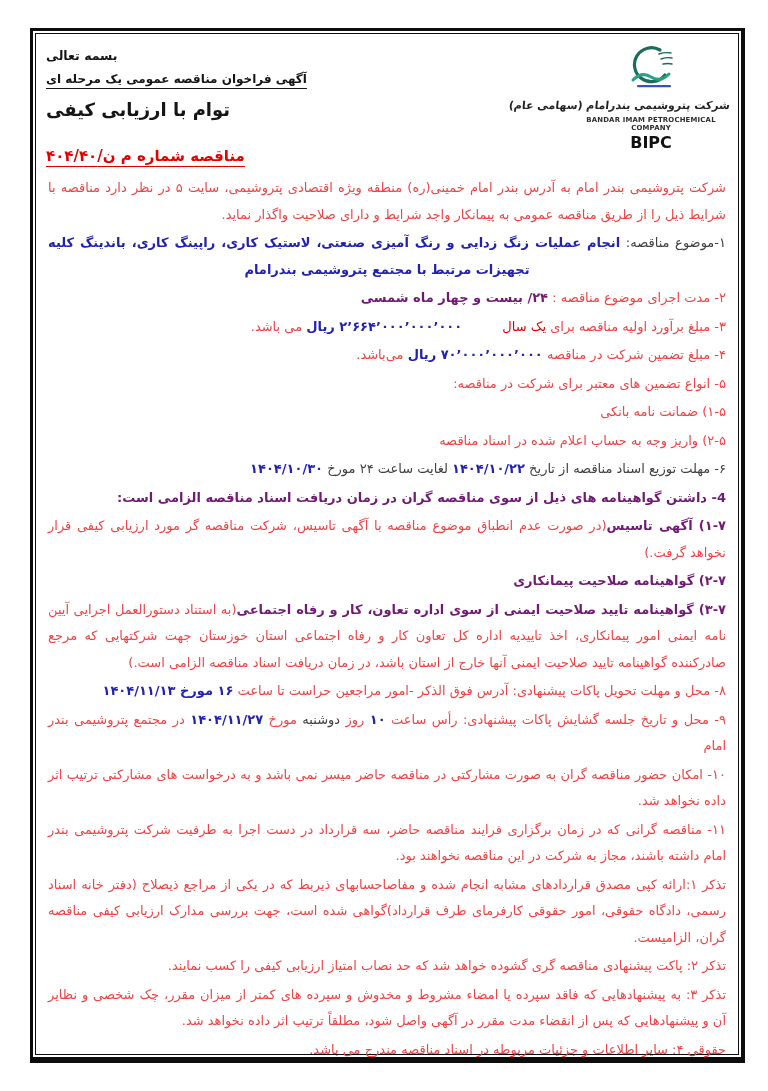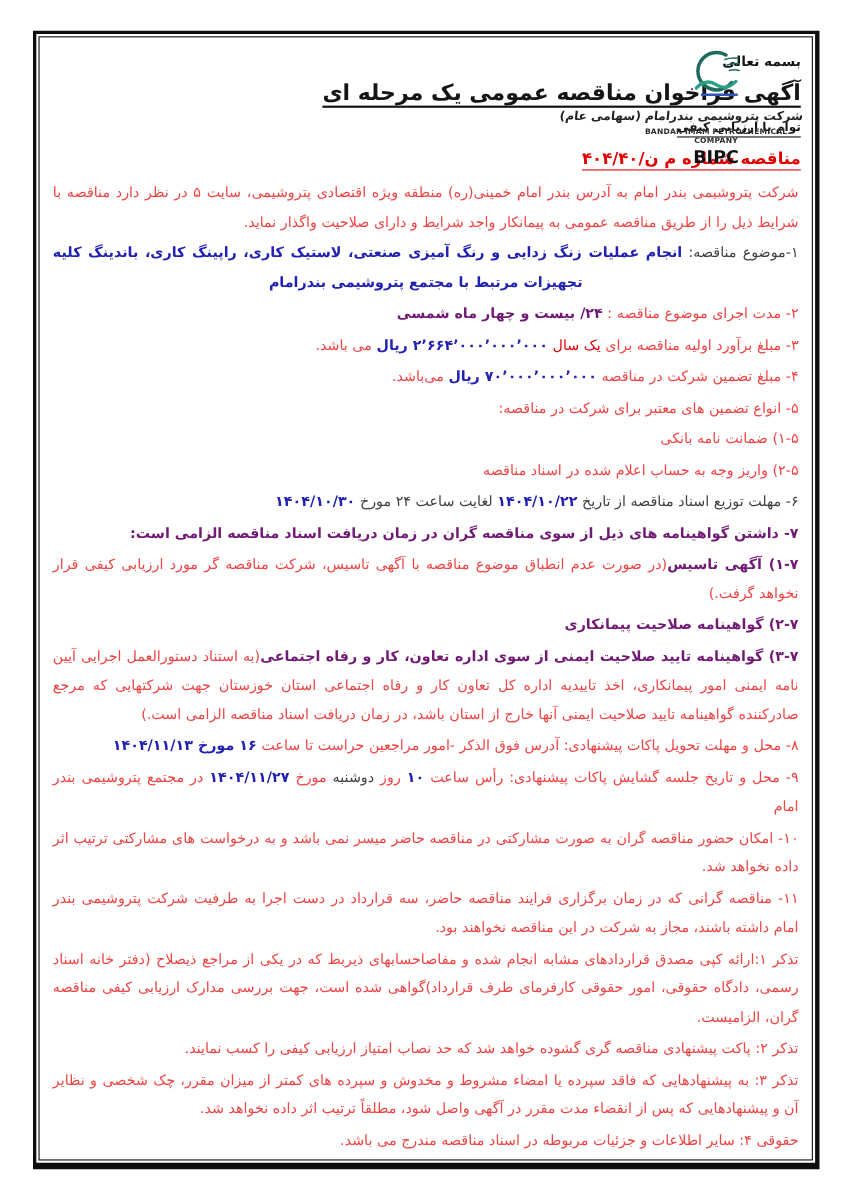--- a/index.html
+++ b/index.html
@@ -17,35 +17,35 @@
     direction:rtl;position:relative;padding:8px 10px 0 10px;
   }
   
   .logo{position:absolute;top:10px;right:8px;width:158px;text-align:center;direction:rtl;}
   .logo .mark{display:block;margin:0 auto;}
   .logo .fa-name{font-size:11px;font-weight:bold;white-space:nowrap;color:#232323;
     transform:skewX(-6deg);margin-top:1px;}
   .logo .en-name{direction:ltr;font-size:6.9px;font-weight:bold;color:#2b2b2b;letter-spacing:.2px;margin-top:4px;}
   .logo .abbr{direction:ltr;font-size:16px;font-weight:bold;color:#111;margin-top:1px;}
   
-  .header{text-align:right;padding-top:6px;}
+  .header{text-align:left;padding-top:6px;}
   .bismillah{font-size:12.5px;font-weight:bold;}
-  .title1{font-size:20px;font-weight:bold;margin-top:9px;text-decoration:underline;text-underline-offset:5px;}
-  .title2{font-size:11px;font-weight:bold;margin-top:13px;text-decoration:underline;text-underline-offset:5px;}
-  .tender-no{font-size:15px;font-weight:bold;margin-top:13px;color:#e30000;
+  .title1{font-size:12px;font-weight:bold;margin-top:9px;text-decoration:underline;text-underline-offset:5px;}
+  .title2{font-size:18px;font-weight:bold;margin-top:13px;text-underline-offset:5px;}
+  .tender-no{font-size:15px;font-weight:bold;margin-top:27px;color:#e30000;
     text-decoration:underline;text-underline-offset:5px;}
   
   .paragraphs{margin-top:10px;padding:0 2px;}
   .paragraphs p{margin:0 0 2px 0;font-size:13px;line-height:26.5px;text-align:justify;}
   .paragraphs p.center-last{text-align-last:center;}
   .n{color:#ef4444;}
   .b{color:#701a75;font-weight:bold;}
   .blue{color:#404040;}
   .blueb{color:#2222b2;font-weight:bold;margin-top:40px;}
-  .red{color:#e30000;}
+  .red{color:#e30000;margin-left:36px;}
   .link{color:#111;font-weight:bold;text-decoration:underline;font-size:14.5px;cursor:pointer;}
 </style>
 </head>
 <body>
 
 <div class="page">
   <div class="frame">
     <div class="frame-inner">
 
       <div class="logo">
@@ -70,21 +70,21 @@
       <div class="paragraphs" id="paragraphs">
           <p><span class="n">شرکت پتروشیمی بندر امام به آدرس بندر امام خمینی(ره) منطقه ویژه اقتصادی پتروشیمی، سایت ۵ در نظر دارد مناقصه با شرایط ذیل را از طریق مناقصه عمومی به پیمانکار واجد شرایط و دارای صلاحیت واگذار نماید.</span></p>
           <p class="center-last"><span class="blue">۱-موضوع مناقصه: </span><span class="blueb">انجام عملیات زنگ زدایی و رنگ آمیزی صنعتی، لاستیک کاری، راپینگ کاری، باندینگ کلیه تجهیزات مرتبط با مجتمع پتروشیمی بندرامام</span></p>
           <p><span class="n">۲- مدت اجرای موضوع مناقصه : </span><span class="b">۲۴/ بیست و چهار ماه شمسی</span></p>
           <p><span class="n">۳- مبلغ برآورد اولیه مناقصه برای </span><span class="red">یک سال</span><span class="n"> </span><span class="blueb">۲٬۶۶۴٬۰۰۰٬۰۰۰٬۰۰۰ ریال</span><span class="n"> می باشد.</span></p>
           <p><span class="n">۴- مبلغ تضمین شرکت در مناقصه </span><span class="blueb">۷۰٬۰۰۰٬۰۰۰٬۰۰۰ ریال</span><span class="n"> می‌باشد.</span></p>
           <p><span class="n">۵- انواع تضمین های معتبر برای شرکت در مناقصه:</span></p>
           <p><span class="n">۵‏-‏۱) ضمانت نامه بانکی</span></p>
           <p><span class="n">۵‏-‏۲) واریز وجه به حساب اعلام شده در اسناد مناقصه</span></p>
           <p><span class="blue">۶- مهلت توزیع اسناد مناقصه از تاریخ </span><span class="blueb">۱۴۰۴/۱۰/۲۲</span><span class="blue"> لغایت ساعت ۲۴ مورخ </span><span class="blueb">۱۴۰۴/۱۰/۳۰</span></p>
-          <p><span class="b">۷- داشتن گواهینامه های ذیل از سوی مناقصه گران در زمان دریافت اسناد مناقصه الزامی است:</span></p>
+          <p><span class="b">4- داشتن گواهینامه های ذیل از سوی مناقصه گران در زمان دریافت اسناد مناقصه الزامی است:</span></p>
           <p><span class="b">۷‏-‏۱) آگهی تاسیس</span><span class="n">(در صورت عدم انطباق موضوع مناقصه با آگهی تاسیس، شرکت مناقصه گر مورد ارزیابی کیفی قرار نخواهد گرفت.)</span></p>
           <p><span class="b">۷‏-‏۲) گواهینامه صلاحیت پیمانکاری</span></p>
           <p><span class="b">۷‏-‏۳) گواهینامه تایید صلاحیت ایمنی از سوی اداره تعاون، کار و رفاه اجتماعی</span><span class="n">(به استناد دستورالعمل اجرایی آیین نامه ایمنی امور پیمانکاری، اخذ تاییدیه اداره کل تعاون کار و رفاه اجتماعی استان خوزستان جهت شرکتهایی که مرجع صادرکننده گواهینامه تایید صلاحیت ایمنی آنها خارج از استان باشد، در زمان دریافت اسناد مناقصه الزامی است.)</span></p>
           <p><span class="n">۸- محل و مهلت تحویل پاکات پیشنهادی: آدرس فوق الذکر -امور مراجعین حراست تا ساعت </span><span class="blueb">۱۶ مورخ ۱۴۰۴/۱۱/۱۳</span></p>
           <p><span class="n">۹- محل و تاریخ جلسه گشایش پاکات پیشنهادی: رأس ساعت </span><span class="blueb">۱۰</span><span class="n"> روز </span><span class="blue">دوشنبه</span><span class="n"> مورخ </span><span class="blueb">۱۴۰۴/۱۱/۲۷</span><span class="n"> در مجتمع پتروشیمی بندر امام</span></p>
           <p><span class="n">۱۰- امکان حضور مناقصه گران به صورت مشارکتی در مناقصه حاضر میسر نمی باشد و به درخواست های مشارکتی ترتیب اثر داده نخواهد شد.</span></p>
           <p><span class="n">۱۱- مناقصه گرانی که در زمان برگزاری فرایند مناقصه حاضر، سه قرارداد در دست اجرا به طرفیت شرکت پتروشیمی بندر امام داشته باشند، مجاز به شرکت در این مناقصه نخواهند بود.</span></p>
           <p><span class="n">تذکر ۱:ارائه کپی مصدق قراردادهای مشابه انجام شده و مفاصاحسابهای ذیربط که در یکی از مراجع ذیصلاح (دفتر خانه اسناد رسمی، دادگاه حقوقی، امور حقوقی کارفرمای طرف قرارداد)گواهی شده است، جهت بررسی مدارک ارزیابی کیفی مناقصه گران، الزامیست.</span></p>
           <p><span class="n">تذکر ۲: پاکت پیشنهادی مناقصه گری گشوده خواهد شد که حد نصاب امتیاز ارزیابی کیفی  را کسب نمایند.</span></p>
           <p><span class="n">تذکر ۳: به پیشنهادهایی که فاقد سپرده یا امضاء مشروط و مخدوش و سپرده های کمتر از میزان مقرر، چک شخصی و نظایر آن و پیشنهادهایی که پس از انقضاء مدت مقرر در آگهی واصل شود، مطلقاً ترتیب اثر داده نخواهد شد.</span></p>

